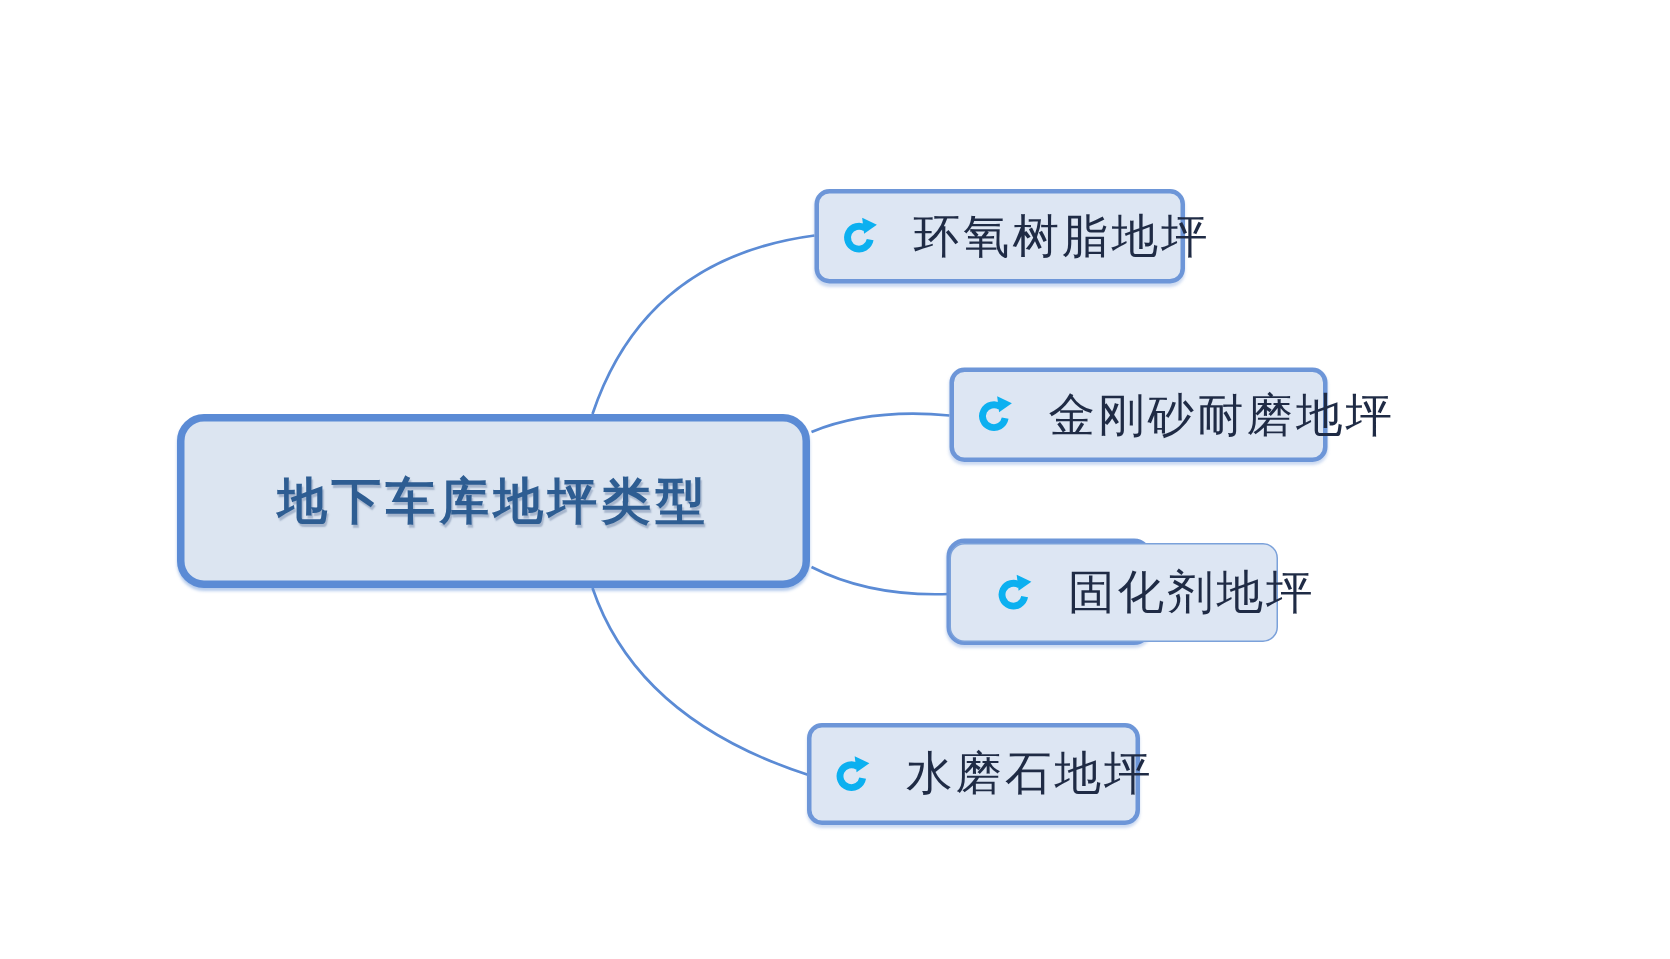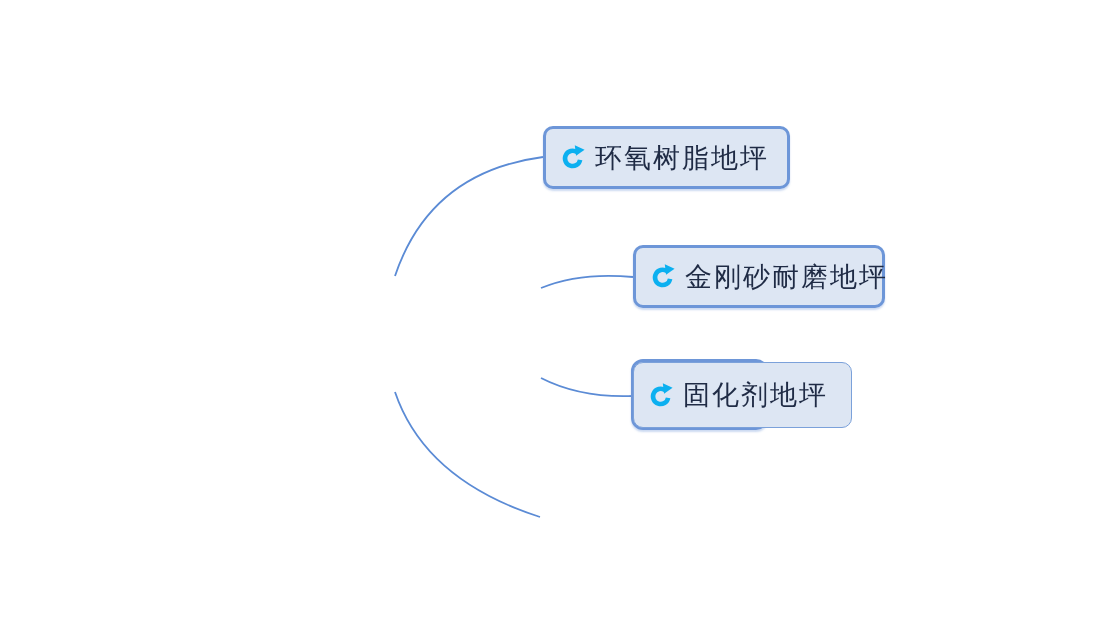--- a/index.html
+++ b/index.html
@@ -60,25 +60,25 @@
     background:var(--node-fill);
     border:3px solid var(--node-border);
     border-radius:10px;
     box-shadow:0 2px 2px rgba(109,150,216,0.35);
     display:flex;
     align-items:center;
     padding-left:14px;
     cursor:pointer;
   }
   .child-node .label, .overlap-content .label{
-    font-size:27px;
+    font-size:31px;
     letter-spacing:2px;
     color:var(--child-text);
     white-space:nowrap;
-    margin-left:10px;
+    margin-left:24px;
   }
   .icon{
     width:25px;height:25px;
     display:inline-flex;
     align-items:center;
     justify-content:center;
     flex:none;
   }
   .icon svg{width:25px;height:25px;display:block;}
   .node-1{left:543px;top:126px;width:247px;height:63px;}
@@ -105,37 +105,40 @@
     border:1.5px solid #7ba1da;
     border-radius:10px;
     z-index:2;
   }
   .overlap-content{
     position:absolute;
     left:631px;top:362px;
     height:66px;
     display:flex;
     align-items:center;
-    padding-left:17px;
+    padding-left:32px;
     z-index:3;
     cursor:pointer;
   }
 </style>
 </head>
 <body>
 
 <div class="stage">
 
   <svg class="connectors" viewBox="0 0 1113 639">
     <path d="M 543 157 Q 430 172 395 276"></path>
     <path d="M 633 277 Q 580 272 541 288"></path>
     <path d="M 541 378 Q 580 398 633 396"></path>
     <path d="M 395 392 Q 425 480 540 517"></path>
   </svg>
 
+  <div class="root-node">
+    <span class="label">地下车库地坪类型</span>
+  </div>
 
   <div class="child-node node-1">
     <span class="icon">
       <svg viewBox="0 0 24 24">
         <path d="M16.3 6.9 A7.3 7.3 0 1 0 19.3 14.2" fill="none" stroke="#0cb0f0" stroke-width="4.4"></path>
         <polygon points="14.2,0.2 23.6,4.6 15.4,10.4" fill="#0cb0f0"></polygon>
       </svg>
     </span>
     <span class="label">环氧树脂地坪</span>
   </div>
@@ -155,14 +158,23 @@
   <div class="overlap-content">
     <span class="icon">
       <svg viewBox="0 0 24 24">
         <path d="M16.3 6.9 A7.3 7.3 0 1 0 19.3 14.2" fill="none" stroke="#0cb0f0" stroke-width="4.4"></path>
         <polygon points="14.2,0.2 23.6,4.6 15.4,10.4" fill="#0cb0f0"></polygon>
       </svg>
     </span>
     <span class="label">固化剂地坪</span>
   </div>
 
+  <div class="child-node node-4">
+    <span class="icon">
+      <svg viewBox="0 0 24 24">
+        <path d="M16.3 6.9 A7.3 7.3 0 1 0 19.3 14.2" fill="none" stroke="#0cb0f0" stroke-width="4.4"></path>
+        <polygon points="14.2,0.2 23.6,4.6 15.4,10.4" fill="#0cb0f0"></polygon>
+      </svg>
+    </span>
+    <span class="label">水磨石地坪</span>
+  </div>
 
 </div>
 
 </body></html>

